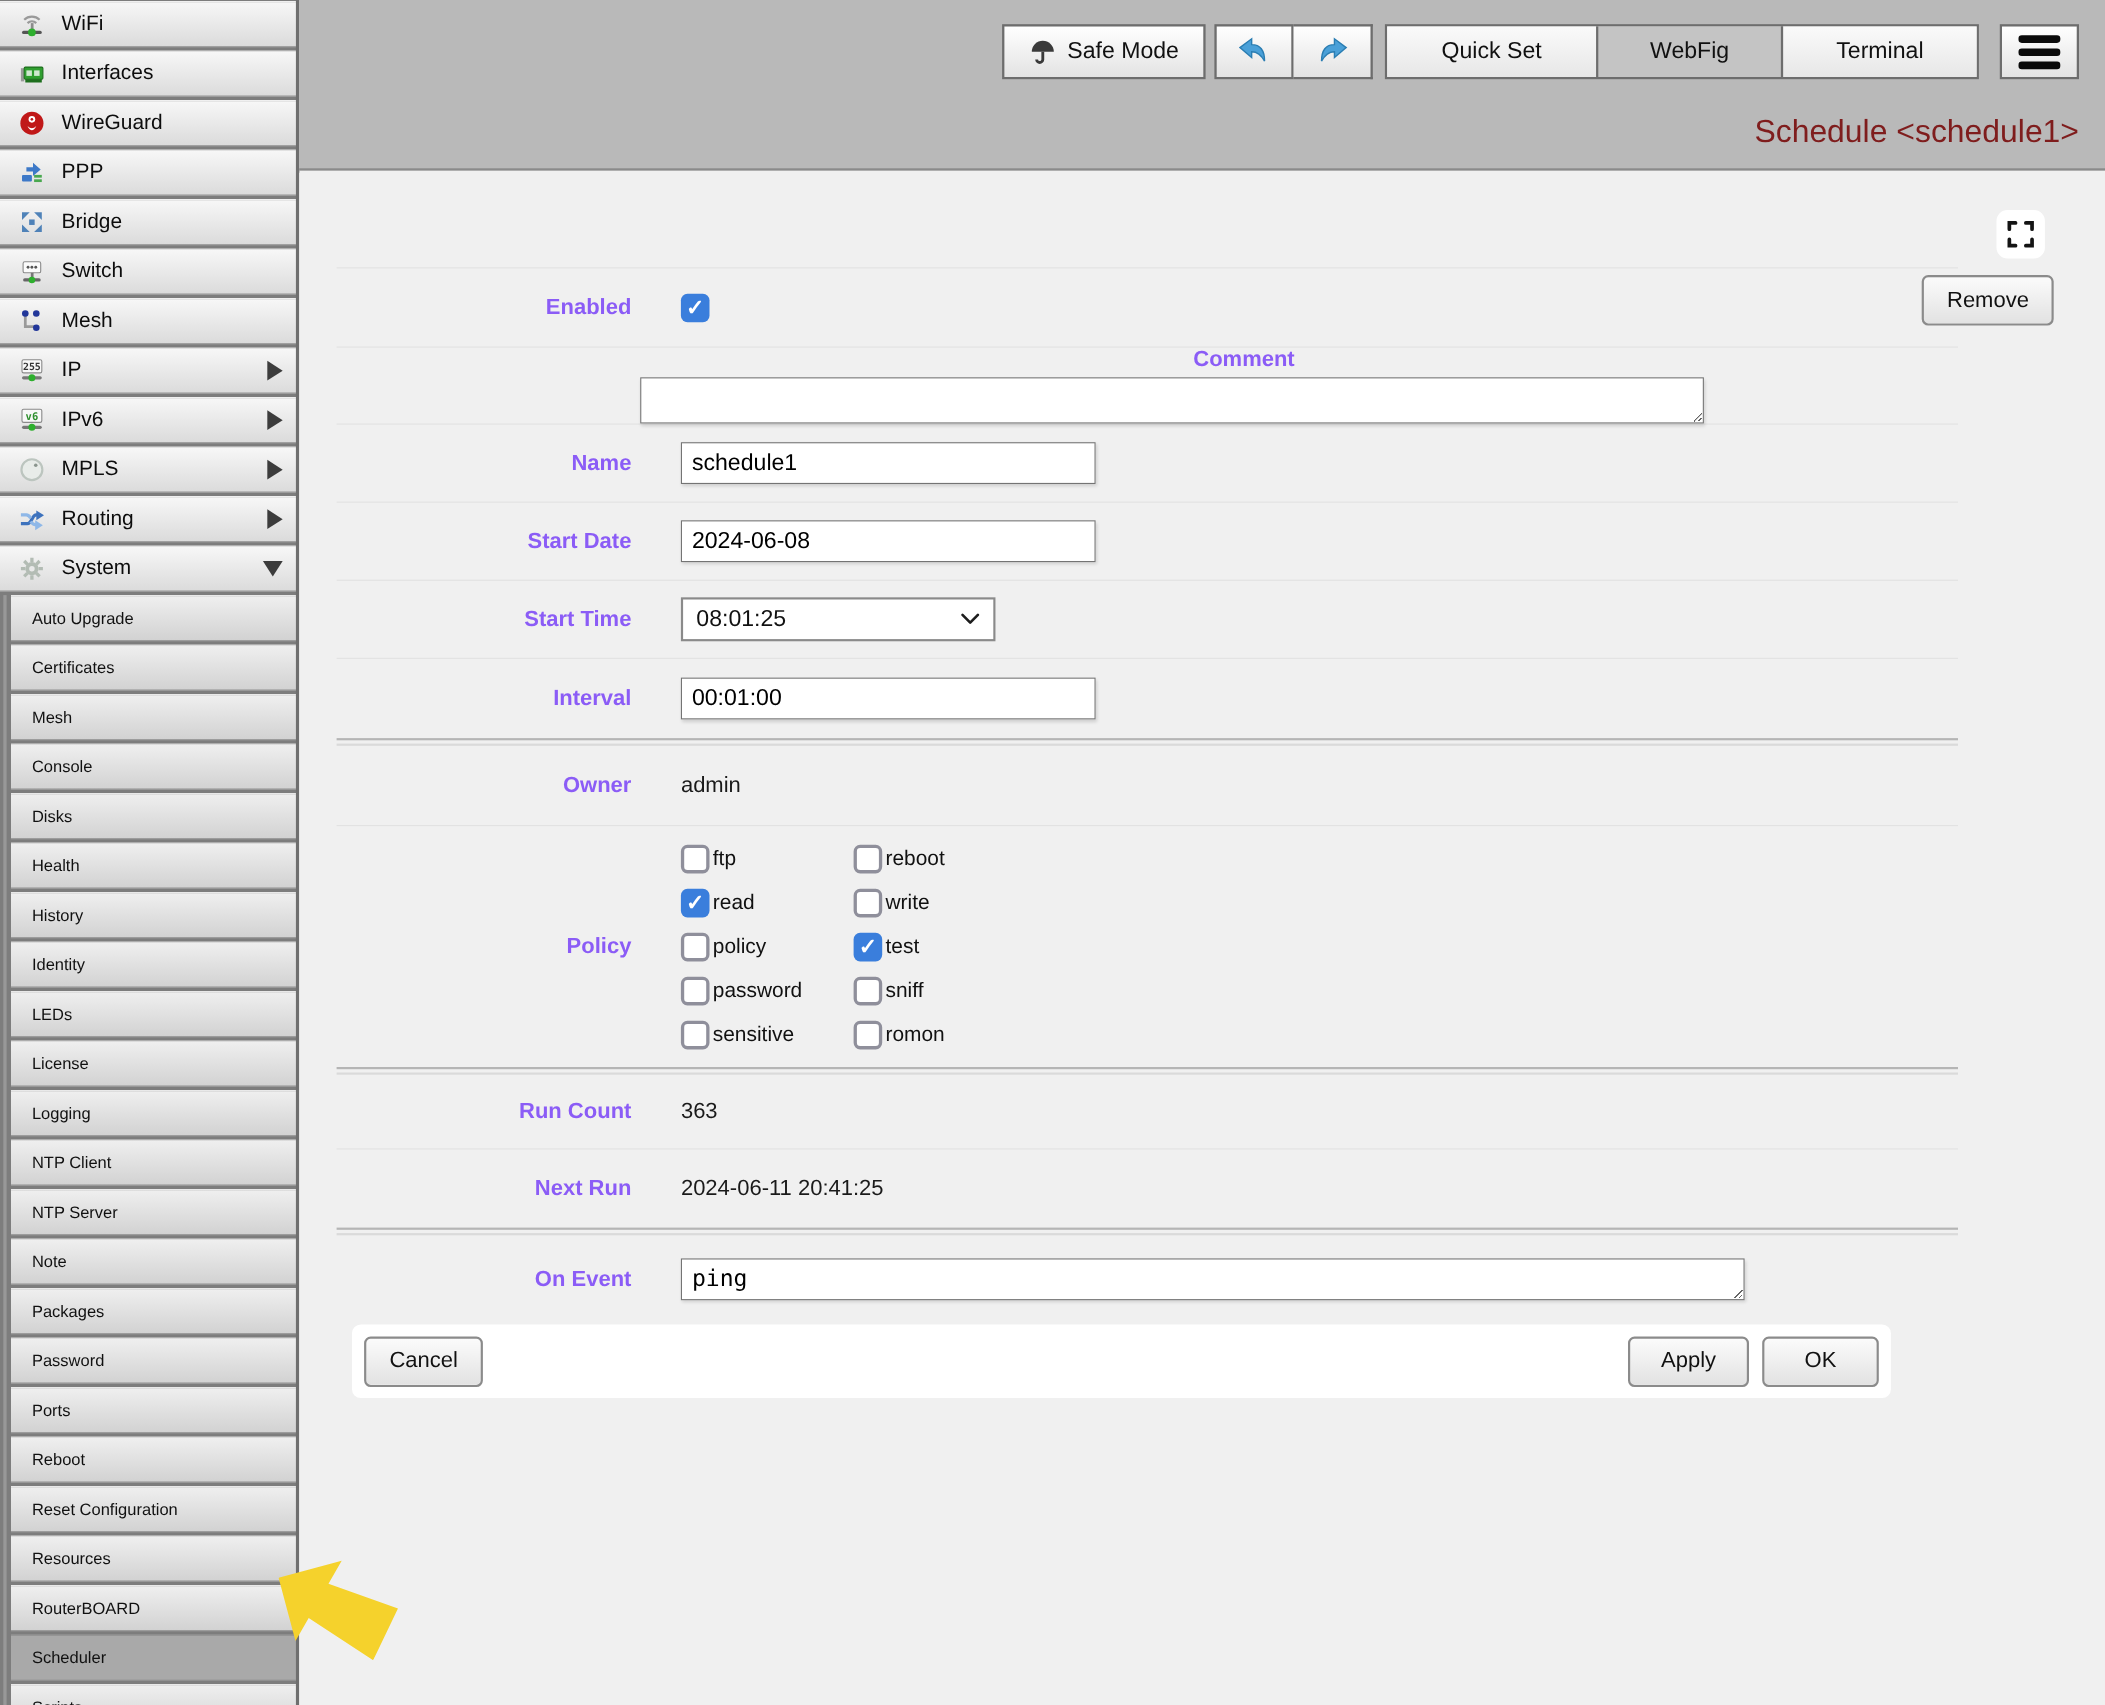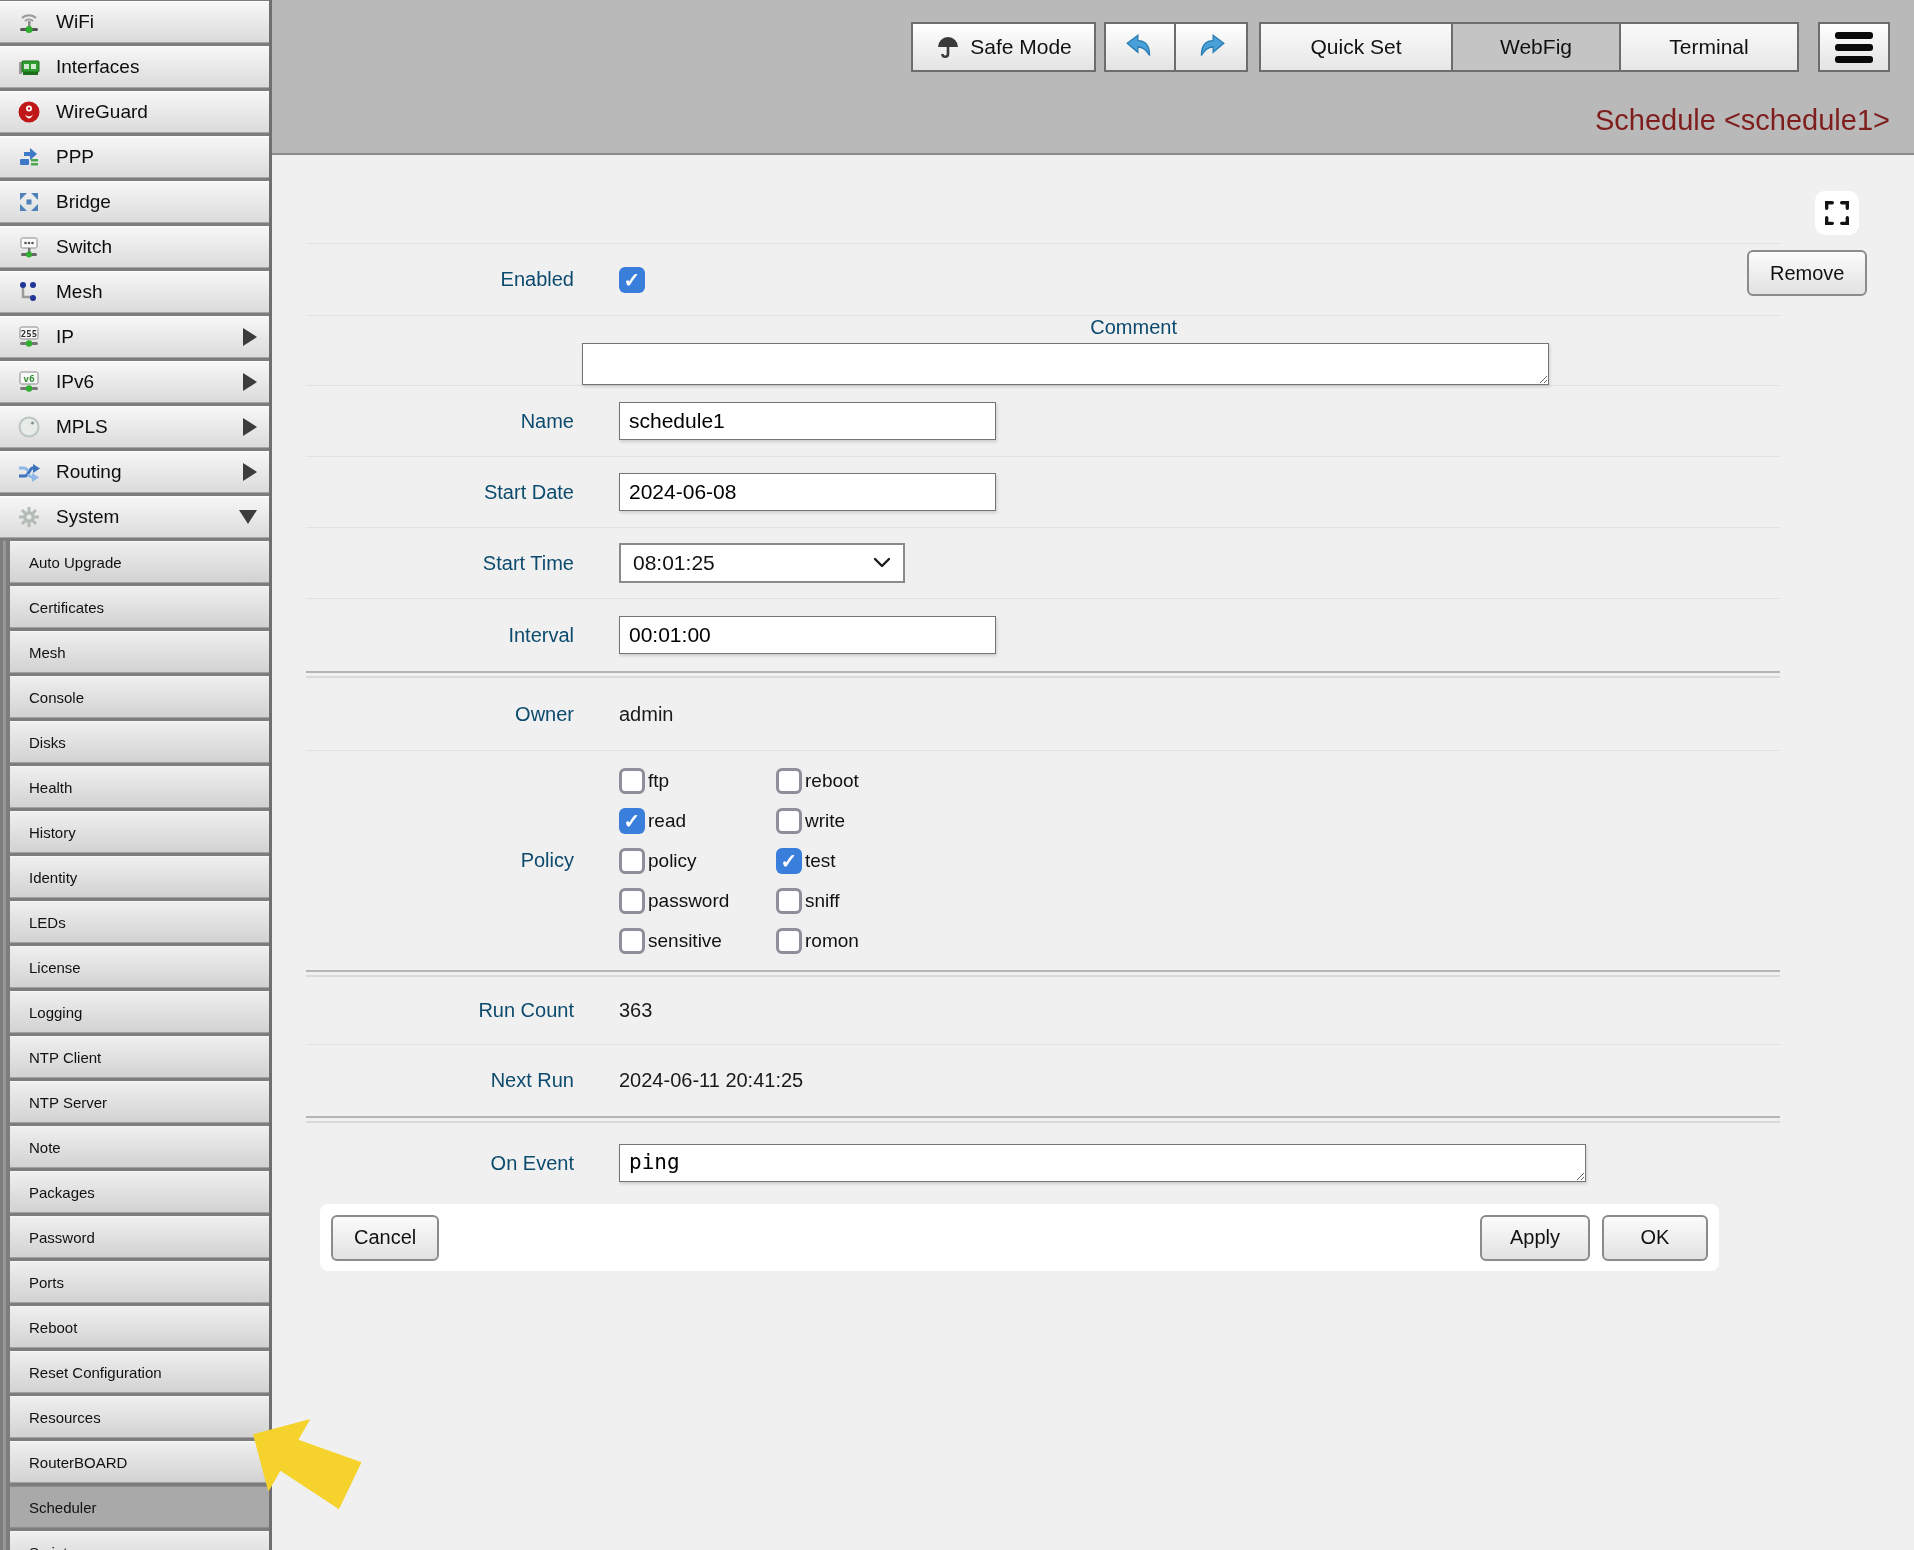--- a/index.html
+++ b/index.html
@@ -49,21 +49,21 @@
   .fullscreen-btn{position:absolute;left:1543px;top:34px;width:44px;height:44px;background:#fff;
     border-radius:10px;display:flex;align-items:center;justify-content:center;cursor:pointer;}
   .btn{background:linear-gradient(#fbfbfb,#e2e2e2);border:2px solid #8b8b8b;border-radius:6px;
     font-family:"Liberation Sans",sans-serif;font-size:20px;color:#111;height:46px;padding:0 21px;cursor:pointer;}
   .remove-btn{position:absolute;left:1475px;top:93px;min-width:114px;}
   
   .form{position:absolute;left:34px;top:0;width:1474px;padding-top:86px;}
   .row{display:flex;align-items:center;border-top:1px solid #e2e2e2;min-height:70px;}
   .row.nol{border-top:none;}
   .sec-sep{height:3px;border-top:2px solid #b5b5b5;border-bottom:2px solid #dadada;}
-  .lbl{width:268px;text-align:right;font-weight:normal;font-size:20px;color:#0c4a6e;flex:none;}
+  .lbl{width:268px;text-align:right;font-weight:bold;font-size:20px;color:#8b5cf6;flex:none;}
   .ctl{margin-left:45px;flex:1;display:flex;align-items:flex-end;}
   .txt{height:38px;border:1px solid #747474;background:#fff;font-family:"Liberation Sans",sans-serif;
     font-size:21px;padding:0 9px;box-sizing:border-box;box-shadow:1px 2px 3px rgba(0,0,0,.14);}
   .w-std{width:377px;}
   .w-wide{width:967px;}
   textarea.txt{resize:both;padding-top:7px;height:42px;}
   textarea.mono{font-family:"DejaVu Sans Mono",monospace;height:38px;padding-top:5px;}
   .select{width:286px;height:40px;border:2px solid #8a8a8a;background:#fff;display:flex;align-items:center;
     justify-content:space-between;padding:0 12px;font-size:21px;box-sizing:border-box;cursor:pointer;}
   .cb{width:26px;height:26px;border:3px solid #8f8f9b;border-radius:6px;background:#fff;box-sizing:border-box;

